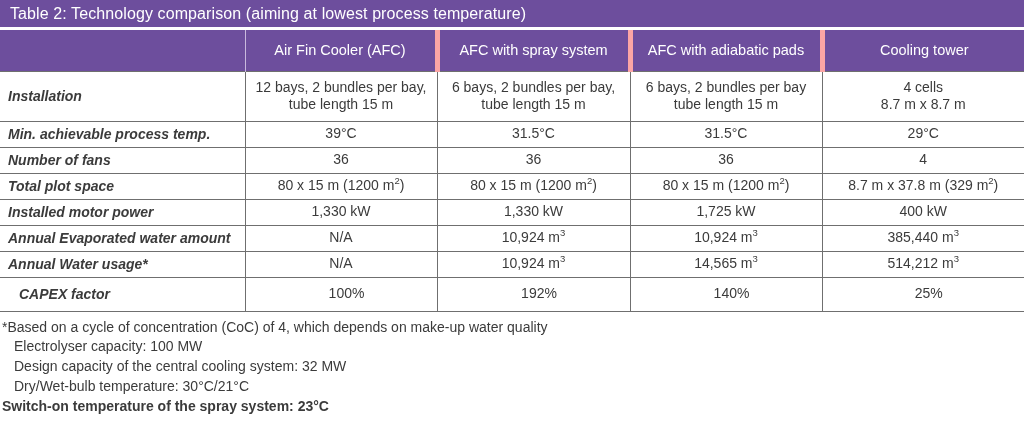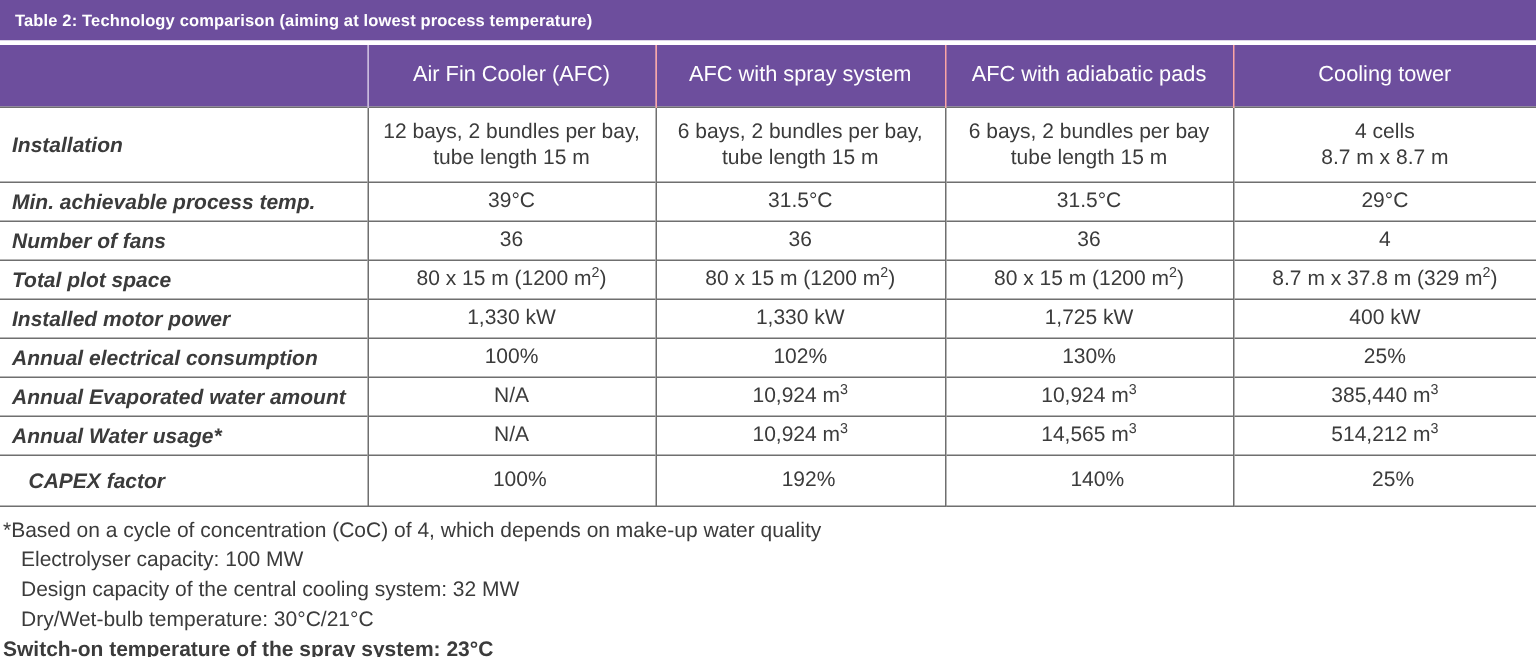--- a/index.html
+++ b/index.html
@@ -27,22 +27,22 @@
     width: 1024px;
     height: 27px;
     background: #6D4E9D;
     box-sizing: border-box;
     padding: 0 10px;
     display: flex;
     align-items: center;
   }
   .title-text {
     color: #ffffff;
-    font-size: 11px;
-    font-weight: 700;
+    font-size: 16px;
+    font-weight: 400;
     letter-spacing: 0.1px;
     white-space: nowrap;
   }
 
   .title-sep {
     width: 1024px;
     height: 3px;
     background: #ffffff;
   }
 
@@ -61,21 +61,21 @@
   
   thead th {
     background: #6D4E9D;
     color: #ffffff;
     font-size: 14.5px;
     font-weight: 500;
     height: 41px;
     padding: 0 6px;
     text-align: center;
     vertical-align: middle;
-    border-right: 1px solid #fca5a5;
+    border-right: 5px solid #fca5a5;
     box-sizing: border-box;
   }
   thead th.corner {
     border-right: 1px solid #c9b9dd;
   }
   thead th:last-child { border-right: none; }
 
   
   tbody td {
     border-top: 1.4px solid #6f6f6f;
@@ -257,43 +257,20 @@
               <div>1,725 kW</div>
             </div>
           </td>
           <td class="val">
             <div class="two-line">
               <div>400 kW</div>
             </div>
           </td>
         </tr>
         <tr class="norm">
-          <td class="label">Annual electrical consumption</td>
-          <td class="val">
-            <div class="two-line">
-              <div>100%</div>
-            </div>
-          </td>
-          <td class="val">
-            <div class="two-line">
-              <div>102%</div>
-            </div>
-          </td>
-          <td class="val">
-            <div class="two-line">
-              <div>130%</div>
-            </div>
-          </td>
-          <td class="val">
-            <div class="two-line">
-              <div>25%</div>
-            </div>
-          </td>
-        </tr>
-        <tr class="norm">
           <td class="label">Annual Evaporated water amount</td>
           <td class="val">
             <div class="two-line">
               <div>N/A</div>
             </div>
           </td>
           <td class="val">
             <div class="two-line">
               <div>10,924 m<sup>3</sup></div>
             </div>

